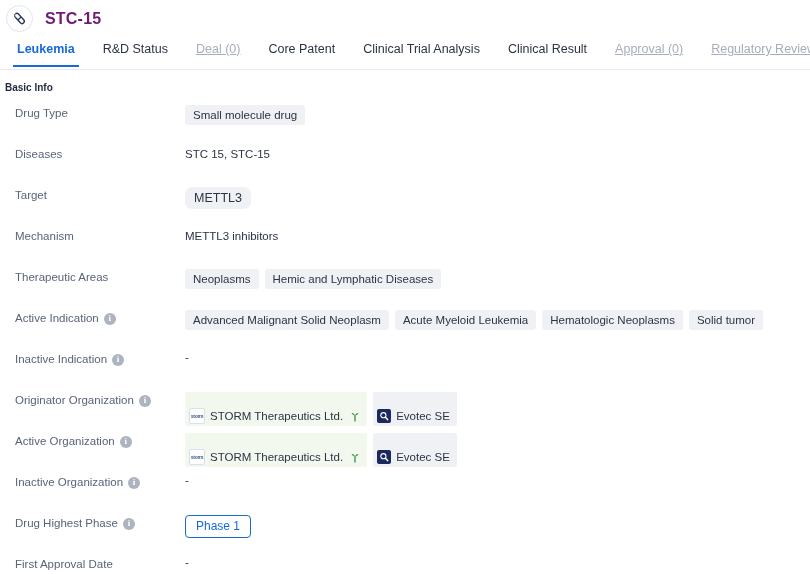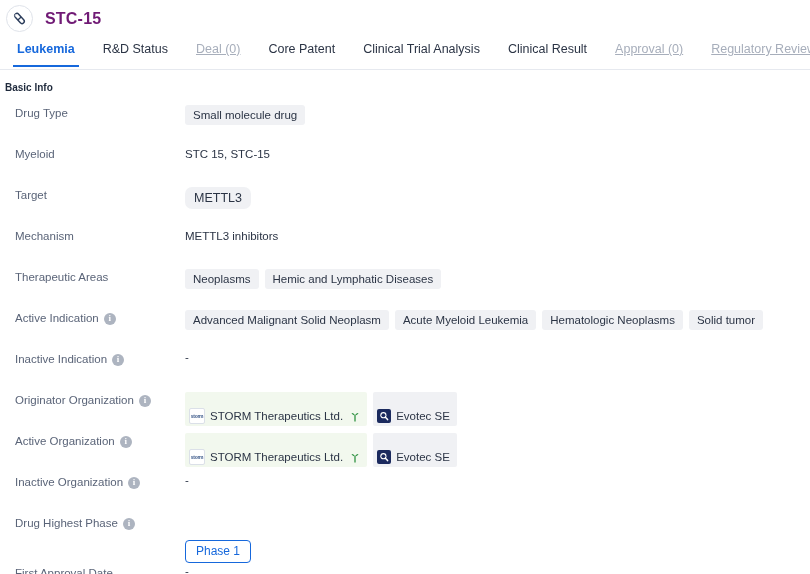--- a/index.html
+++ b/index.html
@@ -226,21 +226,20 @@
     align-items: center;
     justify-content: center;
     border: 1px solid #1668dc;
     border-radius: 4px;
     color: #1668dc;
     font-size: 12px;
     padding: 3px 10px;
     line-height: 15px;
     background: #ffffff;
     cursor: pointer;
-    margin-top: 25px;
   }
 </style>
 </head>
 <body>
 
 <div class="header">
   <div class="drug-avatar">
     <svg width="15" height="15" viewBox="0 0 16 16" aria-hidden="true">
       <g transform="rotate(-42 8 8)">
         <rect x="5.6" y="1.6" width="4.8" height="12.8" rx="2.4" fill="none" stroke="#2b3c5a" stroke-width="1.5"></rect>
@@ -271,21 +270,21 @@
     <div class="row-label">
       <span>Drug Type</span>
     </div>
     <div class="row-value">
       <span class="chip">Small molecule drug</span>
     </div>
   </div>
 
   <div class="row">
     <div class="row-label">
-      <span>Myeloid</span>
+      <span>Diseases</span>
     </div>
     <div class="row-value">
       <span class="plain-value">STC 15,  STC-15</span>
     </div>
   </div>
 
   <div class="row">
     <div class="row-label">
       <span>Target</span>
     </div>

